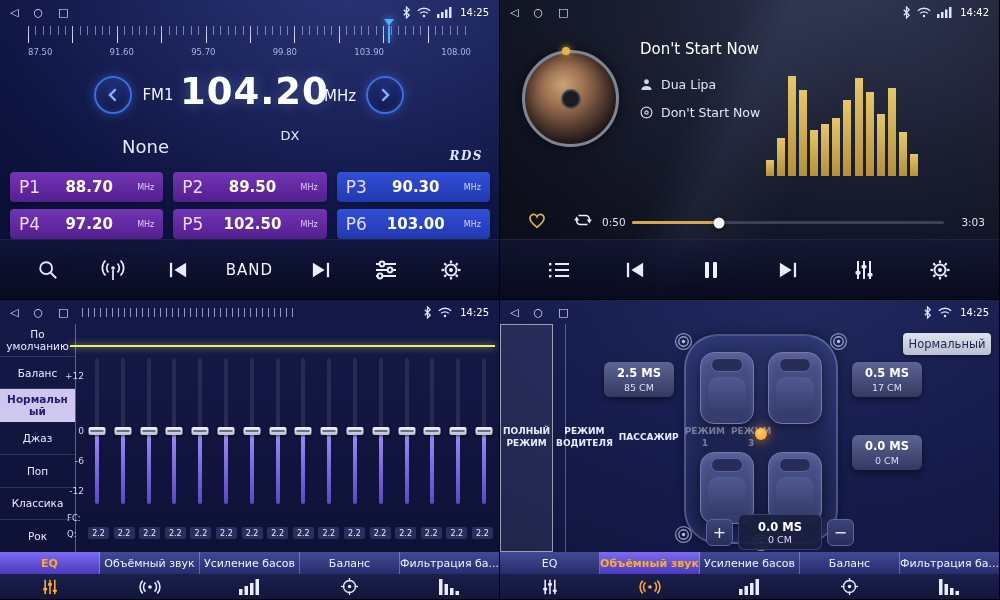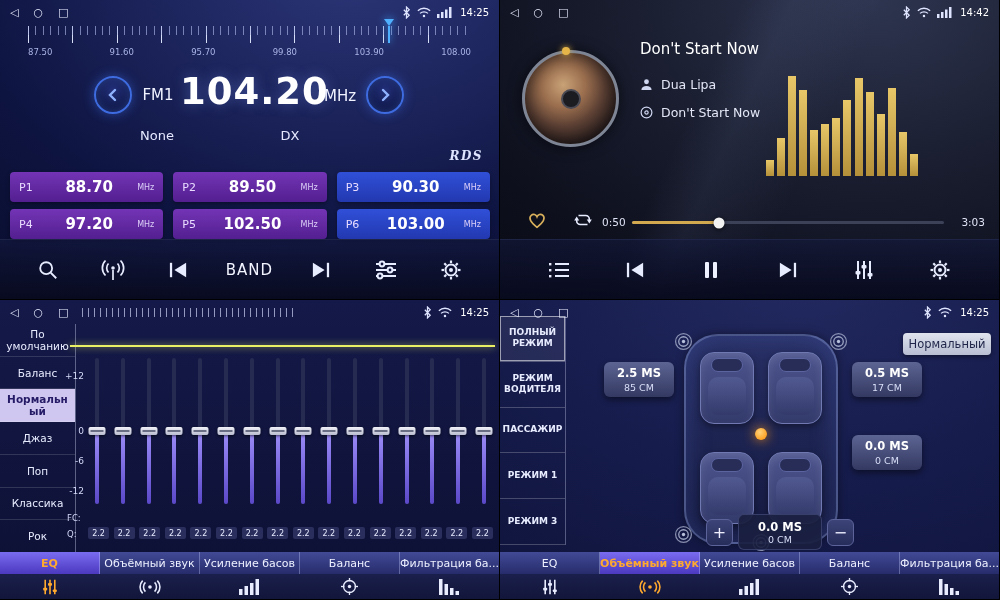--- a/index.html
+++ b/index.html
@@ -28,28 +28,28 @@
   .pointer{position:absolute;top:-7px;bottom:0;display:flex;flex-direction:column;align-items:center;transform:translateX(-50%)}
   .pointer .tri{width:0;height:0;border-left:5px solid transparent;border-right:5px solid transparent;border-top:7px solid #4fb0ff;filter:drop-shadow(0 0 4px #3fa0ff)}
   .pointer .pline{width:2px;flex:1;background:#4fb0ff;box-shadow:0 0 7px #3fa0ff}
   .scale-labels{display:flex;justify-content:space-between;margin-top:4px;font-size:8.5px;color:#aab4e6}
   .round-btn{position:absolute;width:38px;height:38px;border-radius:50%;display:flex;align-items:center;justify-content:center;background:radial-gradient(circle at 50% 35%,#23307a,#0f1747 70%);border:2px solid #3e6ce0;box-shadow:0 0 12px rgba(64,120,255,.45),inset 0 0 8px rgba(90,140,255,.3);cursor:pointer}
   #btn-prev{left:94px;top:76px}
   #btn-next{left:366px;top:76px}
   .band-label{position:absolute;left:130px;top:86px;width:56px;text-align:center;font-size:15px;color:#f0f2ff}
   .freq-main{position:absolute;left:180px;top:70px;width:138px;text-align:center;font-size:37px;font-weight:bold;letter-spacing:1px;text-shadow:0 0 14px rgba(130,160,255,.35)}
   .freq-unit{position:absolute;left:324px;top:87px;font-size:15px;color:#f0f2ff}
-  .pty{position:absolute;left:122px;top:128px;width:70px;text-align:center;font-size:13px;color:#e6e9ff}
+  .pty{position:absolute;left:122px;top:136px;width:70px;text-align:left;font-size:18px;color:#e6e9ff}
   .dx{position:absolute;left:268px;top:128px;width:44px;text-align:center;font-size:13px;color:#e6e9ff}
   .rds{position:absolute;right:16px;top:149px;font-size:12px;font-style:italic;font-weight:bold;letter-spacing:1.5px;color:#dfe4ff;font-family:"DejaVu Serif","Liberation Serif",serif}
   .preset-grid{position:absolute;left:10px;top:172px;width:480px;display:grid;grid-template-columns:repeat(3,1fr);gap:7px 10px}
   .preset{height:30px;border-radius:4px;display:flex;align-items:center;padding:0 9px;box-shadow:0 2px 4px rgba(0,0,0,.35);cursor:pointer}
   .preset.purple{background:linear-gradient(180deg,#7334b5,#531f90)}
   .preset.blue{background:linear-gradient(180deg,#3050d8,#2238b0)}
-  .p-label{font-size:11px;color:#e9dcff;width:22px}
+  .p-label{font-size:17px;color:#e9dcff;width:22px}
   .p-freq{flex:1;text-align:center;font-size:15px;font-weight:bold;color:#fff}
   .p-unit{font-size:8px;color:#ddd0f8}
   .toolbar{position:absolute;left:0;right:0;bottom:0;height:60px;display:flex;align-items:center;justify-content:space-evenly;background:linear-gradient(180deg,rgba(20,26,64,.55),rgba(8,10,30,.92));border-top:1px solid rgba(130,150,255,.18)}
   .tb{display:flex;align-items:center;justify-content:center;min-width:34px;height:34px;color:#e8ecff;cursor:pointer}
   .band-btn{font-size:15px;letter-spacing:1px;color:#f2f4ff}
 
   
   .album{position:absolute;left:22px;top:50px;width:97px;height:97px;border-radius:50%;background:radial-gradient(circle at 42% 35%,#c9a277 0%,#9a6e4e 28%,#5c4034 52%,#241b1c 78%,#15100f 100%);border:3px solid #7e8594;box-shadow:0 0 14px rgba(0,0,0,.6),inset 0 0 18px rgba(0,0,0,.55)}
   .album::after{content:"";position:absolute;left:50%;top:50%;width:16px;height:16px;transform:translate(-50%,-50%);border-radius:50%;background:#1b1b22;border:2px solid #4a4a55}
   .tonearm-dot{position:absolute;left:62px;top:47px;width:8px;height:8px;border-radius:50%;background:#e5b54a;box-shadow:0 0 6px #e5b54a}
@@ -93,21 +93,21 @@
   .tabbar{position:absolute;left:0;right:0;bottom:0;height:47px;z-index:5}
   .tab-labels{display:flex;height:22px;background:linear-gradient(180deg,#424a96,#262c6b)}
   .tab{flex:1;display:flex;align-items:center;justify-content:center;font-size:11px;color:#eef1ff;border-right:1px solid rgba(200,210,255,.35);white-space:nowrap;overflow:hidden;cursor:pointer}
   .tab:last-child{border-right:none}
   .tab.selected{background:linear-gradient(180deg,#7a6cf0,#4b39c0);color:#ffaa2e;font-weight:bold}
   .tab-icons{display:flex;height:25px;background:linear-gradient(180deg,#1a1f4c,#12163a);align-items:center}
   .icon-cell{flex:1;height:100%;display:flex;align-items:center;justify-content:center;color:#e9ecff;cursor:pointer}
   .icon-cell.selected{color:#ffaa2e}
 
   
-  .mode-list{position:absolute;left:0;top:16px;width:66px;height:229px;display:flex;flex-direction:column;border-right:1px solid rgba(210,215,245,.35)}
+  .mode-list{position:absolute;left:0;top:24px;width:66px;height:229px;display:flex;flex-direction:row;border-right:1px solid rgba(210,215,245,.35)}
   .mode{flex:1;display:flex;align-items:center;justify-content:center;text-align:center;padding:2px 3px;font-size:9px;font-weight:bold;line-height:1.3;color:#e8ecff;border-bottom:1px solid rgba(255,255,255,.22);cursor:pointer}
   .mode.selected{background:rgba(255,255,255,.07);box-shadow:inset 0 0 0 1px rgba(255,255,255,.55)}
   .profile-btn{position:absolute;right:8px;top:33px;width:88px;height:22px;border-radius:4px;background:linear-gradient(180deg,#dfe3ee,#b9bfd2);color:#1e2548;font-size:11.5px;display:flex;align-items:center;justify-content:center;box-shadow:0 2px 4px rgba(0,0,0,.4);cursor:pointer}
   .car{position:absolute;left:172px;top:26px;width:178px;height:226px}
   .cabin{position:absolute;inset:8px 12px;border-radius:34px;border:2px solid rgba(150,170,235,.4);background:linear-gradient(180deg,rgba(52,62,116,.45),rgba(22,27,62,.7));box-shadow:inset 0 0 26px rgba(90,110,210,.28),0 0 10px rgba(0,0,0,.4)}
   .seat{position:absolute;width:54px;height:72px;border-radius:14px;background:linear-gradient(180deg,#4d558e,#333a6b);border:1.5px solid #7079b2;box-shadow:inset 0 4px 8px rgba(255,255,255,.1),0 3px 6px rgba(0,0,0,.35)}
   .seat::before{content:"";position:absolute;left:10px;right:10px;top:5px;height:12px;border-radius:7px;background:#272d57;border:1px solid #5c64a0}
   .seat::after{content:"";position:absolute;left:7px;right:7px;top:24px;bottom:8px;border-radius:10px;background:linear-gradient(180deg,rgba(120,130,190,.25),rgba(40,46,90,.2))}
   #seat-fl{left:28px;top:26px}
   #seat-fr{left:96px;top:26px}

